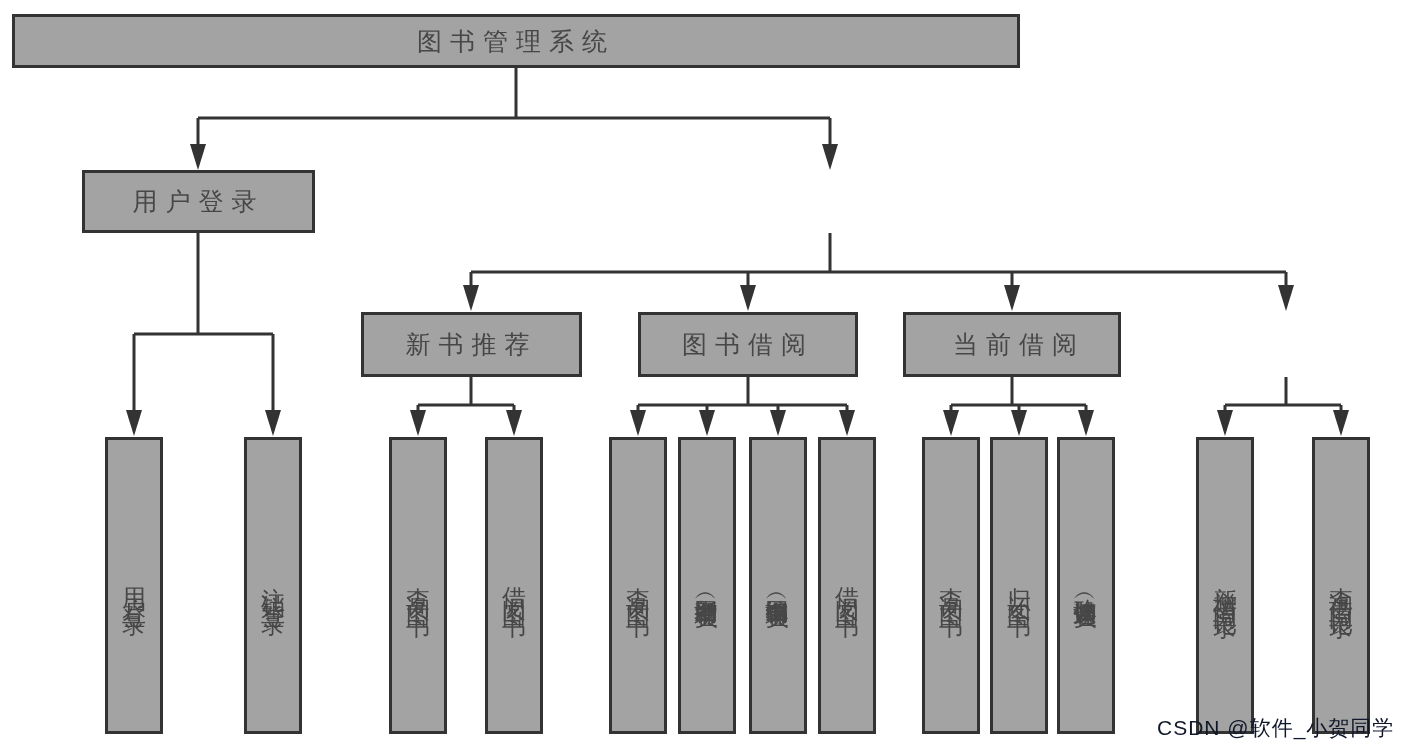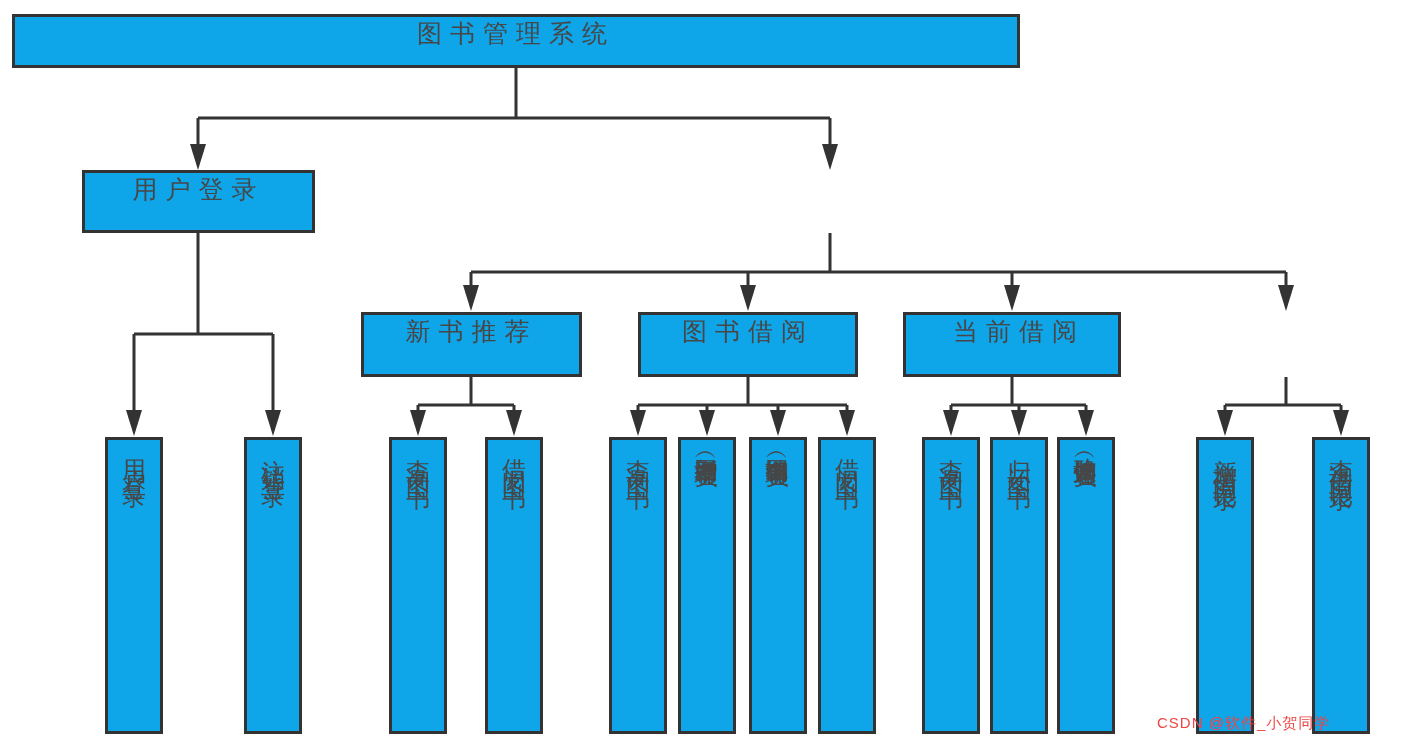--- a/index.html
+++ b/index.html
@@ -17,23 +17,24 @@
   }
   .connector-layer {
     position: absolute;
     left: 0; top: 0;
     width: 1405px; height: 747px;
     pointer-events: none;
   }
   .node {
     position: absolute;
     box-sizing: border-box;
-    background: #0ea5e9;
+    background: #a3a3a3;
     border: 3px solid #333333;
     display: flex;
+    align-items: center;
     justify-content: center;
     color: #474747;
     z-index: 2;
   }
   .h-label {
     font-size: 25px;
     letter-spacing: 8px;
     white-space: nowrap;
     text-align: center;
   }
@@ -43,23 +44,23 @@
     font-size: 24px;
     white-space: nowrap;
   }
   .ls-wide  { letter-spacing: 9px; }
   .ls-mid   { letter-spacing: 6px; }
   .ls-tight { letter-spacing: 1px; font-size: 23px; }
   .watermark {
     position: absolute;
     left: 1157px;
     top: 714px;
-    font-size: 15px;
+    font-size: 21px;
     letter-spacing: 1px;
-    color: #ef4444;
+    color: #0f172a;
     white-space: nowrap;
     z-index: 5;
   }
   path.wire {
     stroke: #333333;
     stroke-width: 3;
     fill: none;
   }
   polygon.head {
     fill: #333333;

